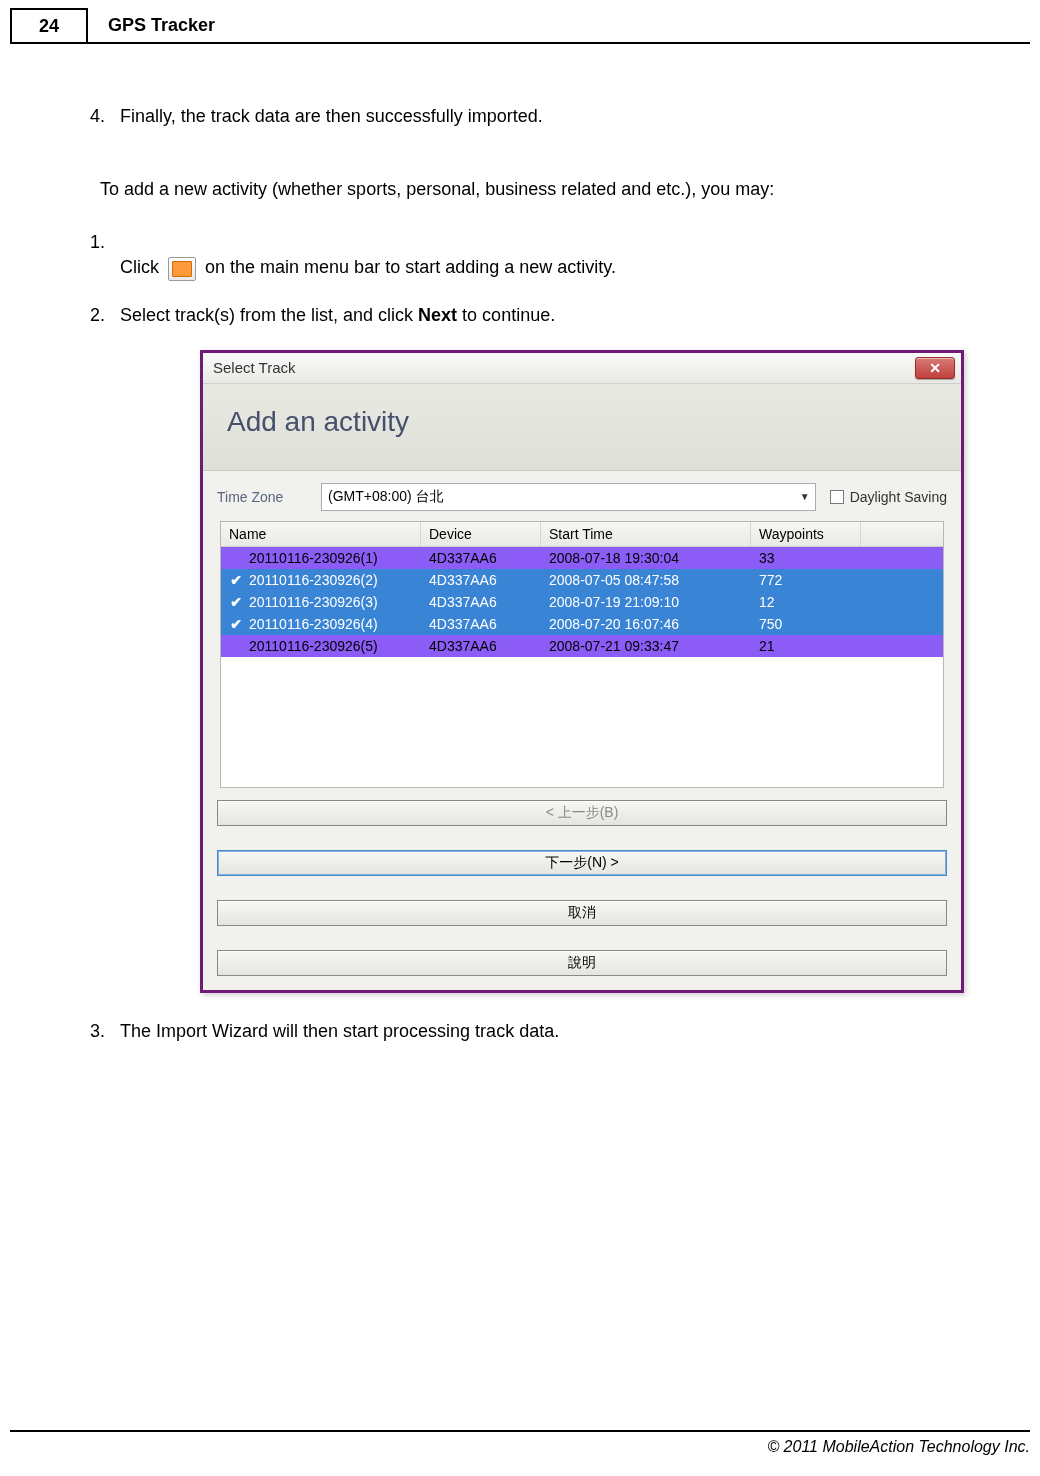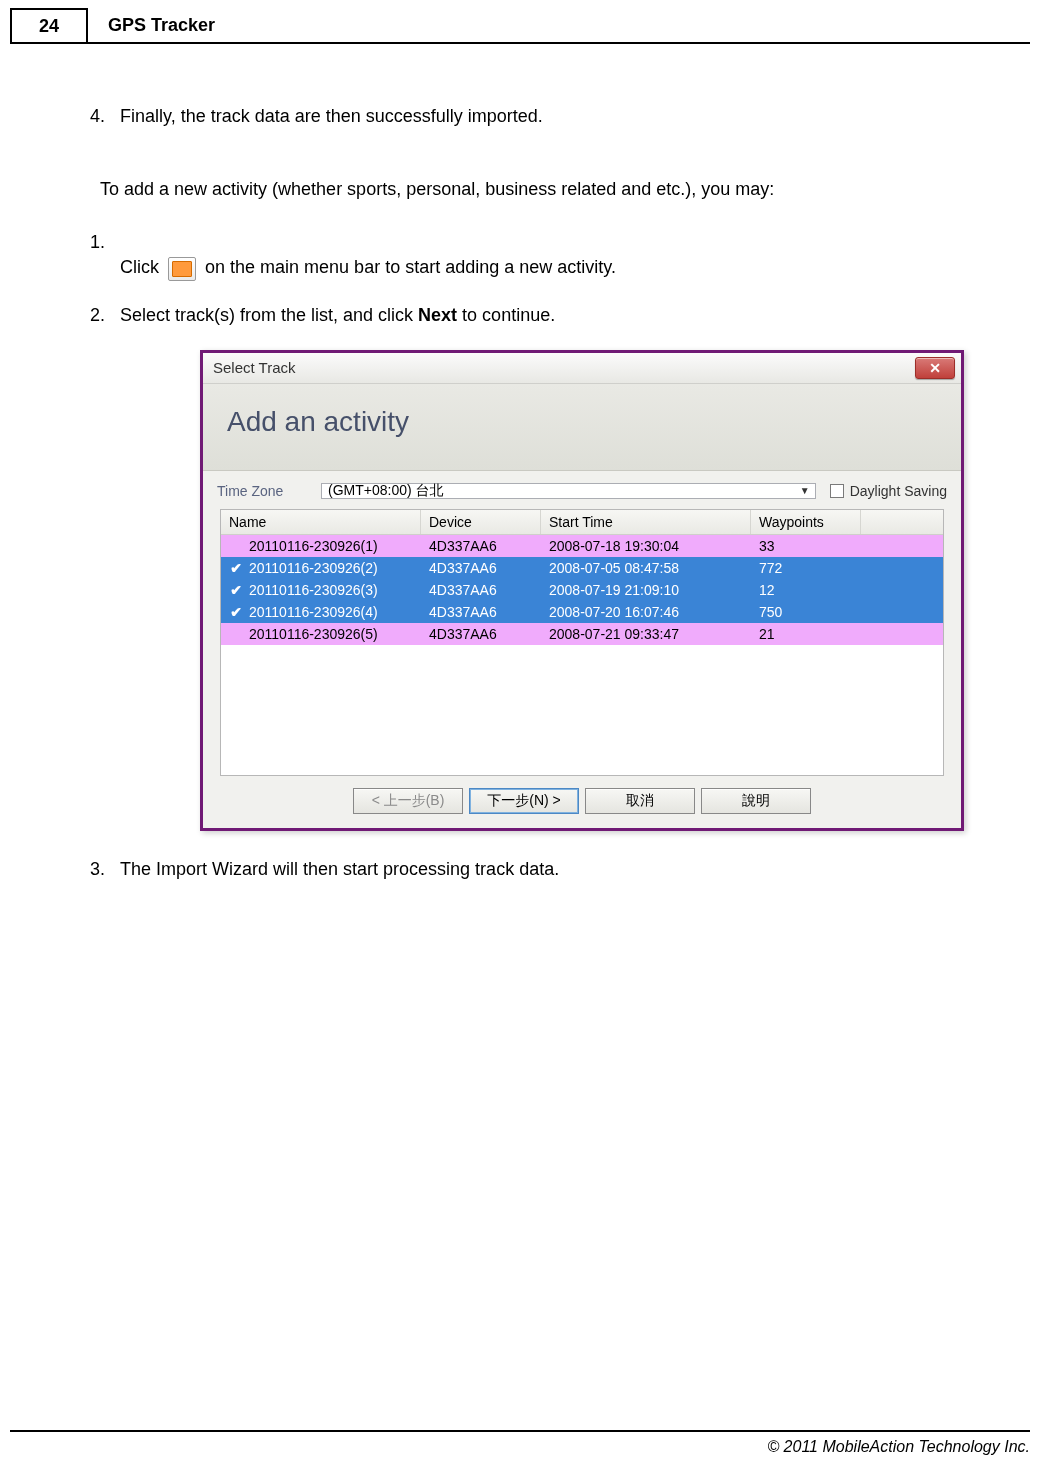--- a/index.html
+++ b/index.html
@@ -127,21 +127,21 @@
     align-items: center;
     padding: 12px 14px 10px 14px;
     gap: 14px;
     font-size: 14px;
   }
   .tz-label { color: #5a6480; width: 90px; }
   .combo {
     flex: 1;
     border: 1px solid #abadb3;
     background: #fff;
-    height: 16px;
+    height: 28px;
     display: flex;
     align-items: center;
     justify-content: space-between;
     padding: 0 0 0 6px;
   }
   .combo .arrow {
     width: 20px; height: 100%;
     display: flex; align-items: center; justify-content: center;
     font-size: 10px; color: #333;
   }
@@ -166,33 +166,34 @@
     border-right: 1px solid #d6d6d1;
   }
   .ghead > div:last-child { border-right: none; }
   .row > div {
     padding: 3px 8px;
     white-space: nowrap;
     overflow: hidden;
   }
   .row .namecell { display: flex; align-items: center; gap: 6px; }
   .row.sel { background: #3a84d6; color: #fff; }
-  .row:not(.sel) { background: #f0abfc; color: #000; }
+  .row:not(.sel) { background: #8b5cf6; color: #000; }
   .emptyrows { height: 130px; }
   .tick {
     width: 14px; height: 14px; display: inline-block;
     color: #1e7bc2; font-weight: bold; text-align: center; line-height: 14px;
   }
   .row.sel .tick { color: #fff; }
   .notick { width: 14px; display: inline-block; }
   .button-row {
     display: flex;
-    justify-content: center;
-    gap: 6px;
+    justify-content: space-between;
+    gap: 24px;
     padding: 12px 14px 14px 14px;
+    flex-direction: column;
   }
   .wbtn {
     min-width: 110px;
     height: 26px;
     border: 1px solid #888;
     background: linear-gradient(#f7f7f4,#e5e5e0);
     display: flex; align-items: center; justify-content: center;
     font-size: 14px;
     box-shadow: 0 1px 0 rgba(255,255,255,0.8) inset;
   }

